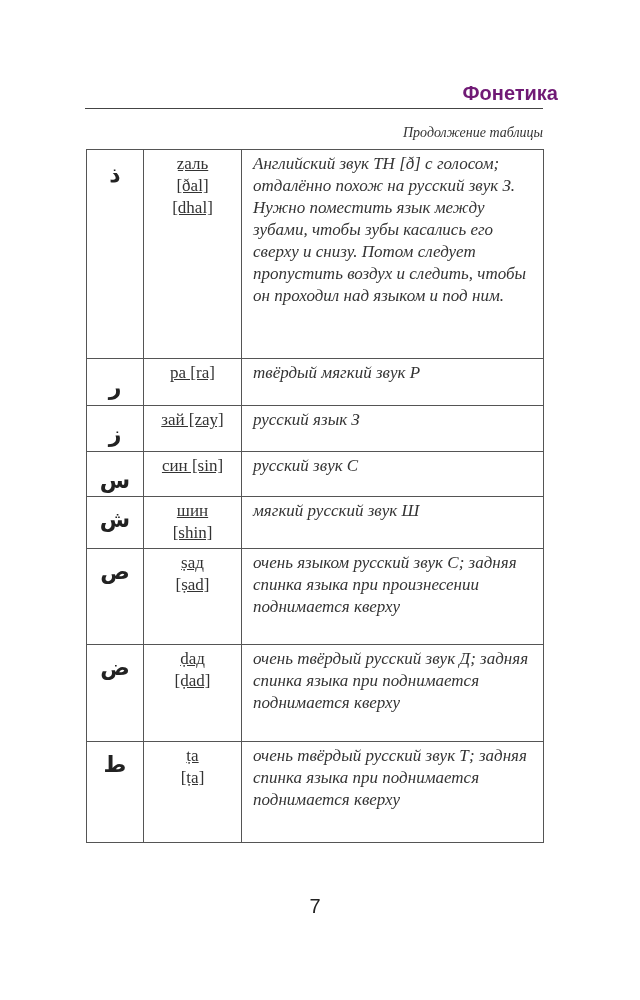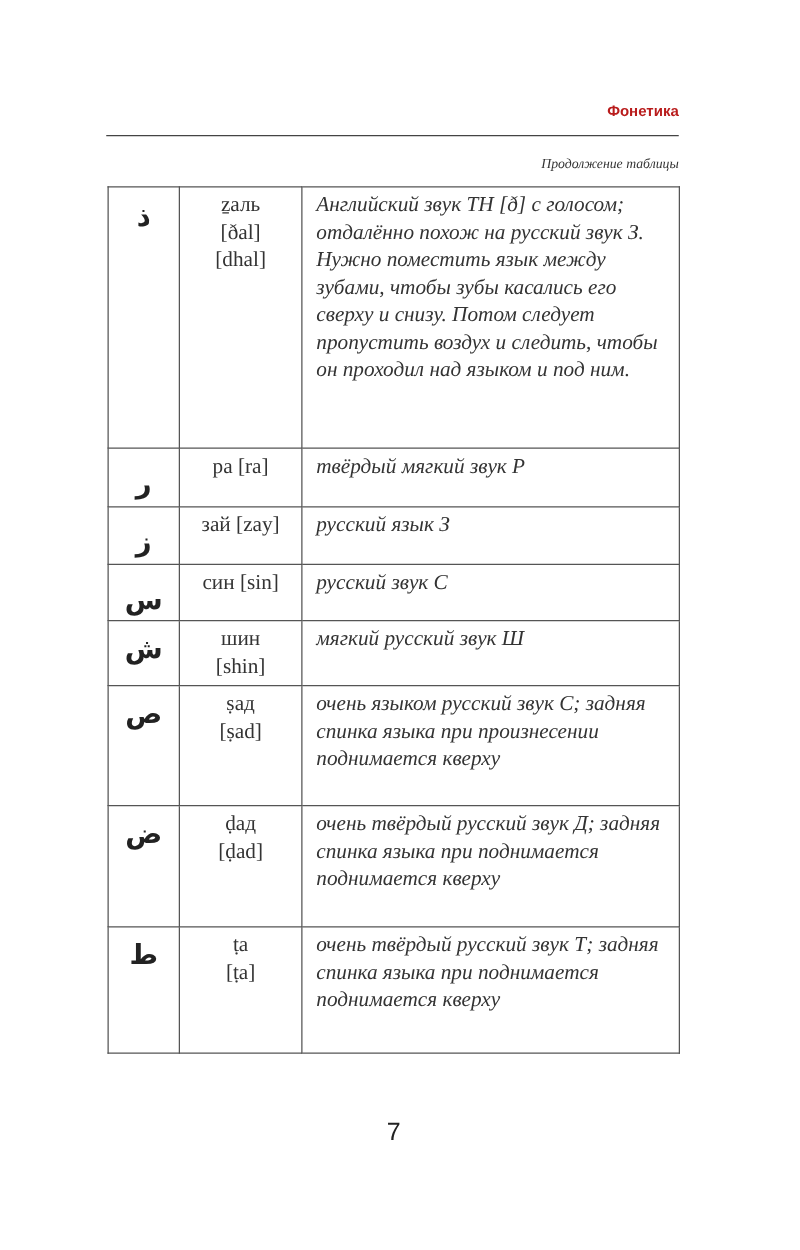--- a/index.html
+++ b/index.html
@@ -1,42 +1,42 @@
 <!DOCTYPE html>
 <html><head>
   <meta charset="utf-8">
   <style>
     html, body { margin: 0; padding: 0; }
     body {
       width: 640px; height: 1000px; background: #ffffff; position: relative;
       color: #2a2a2a; overflow: hidden;
     }
     .running-head {
-      position: absolute; left: 85px; top: 82px; width: 458px; text-align: right;
-      font-family: "Liberation Sans", sans-serif; font-weight: bold; font-size: 12px; color: #b91c1c;
+      position: absolute; left: 100px; top: 82px; width: 458px; text-align: right;
+      font-family: "Liberation Sans", sans-serif; font-weight: bold; font-size: 20px; color: #701a75;
     }
     .head-rule {
       position: absolute; left: 85px; top: 108px; width: 458px; height: 0;
       border-top: 1.5px solid #444;
     }
     .continuation {
       position: absolute; left: 85px; top: 125px; width: 458px; text-align: right;
-      font-family: "Liberation Serif", serif; font-style: italic; font-size: 11px; color: #333;
+      font-family: "Liberation Serif", serif; font-style: italic; font-size: 14px; color: #333;
     }
     table.phon {
       position: absolute; left: 86px; top: 149px; width: 457px;
       border-collapse: collapse; table-layout: fixed;
       font-family: "Liberation Serif", serif; font-size: 17px; line-height: 22px; color: #333;
     }
     table.phon td { border: 1.5px solid #555; vertical-align: top; padding: 0; }
     col.c1 { width: 57px; } col.c2 { width: 98px; } col.c3 { width: 302px; }
     .letter { text-align: center; font-family: "DejaVu Sans", sans-serif; font-size: 22px; font-weight: bold; color: #222; }
     .name { text-align: center; padding-top: 3px !important; }
     .desc { padding: 3px 8px 2px 11px !important; font-style: italic; }
-    .name span { display: block; }
+    .name span { display: block; text-decoration: underline; }
     .l-mid { padding-top: 12px !important; }
     .l-low { padding-top: 18px !important; }
     .page-number {
       position: absolute; left: 0; width: 630px; top: 895px; text-align: center;
       font-family: "Liberation Sans", sans-serif; font-size: 20px; color: #222;
     }
   </style>
 </head>
 <body>
 

